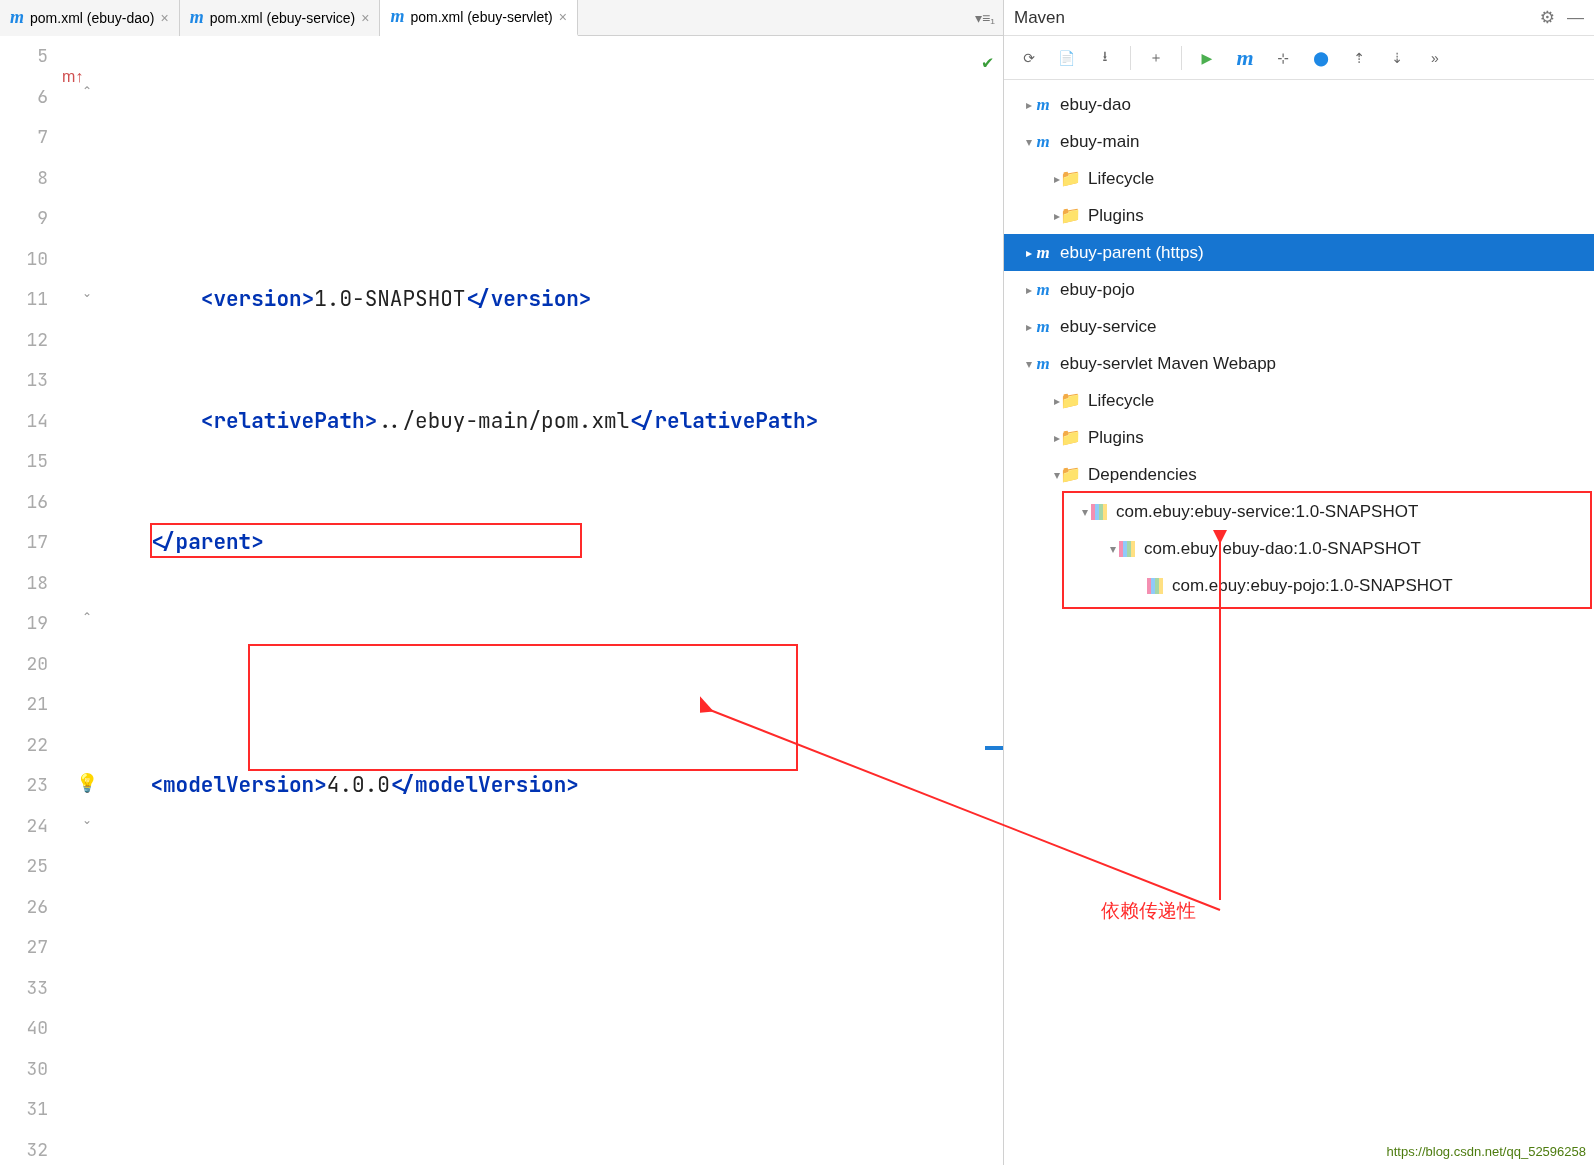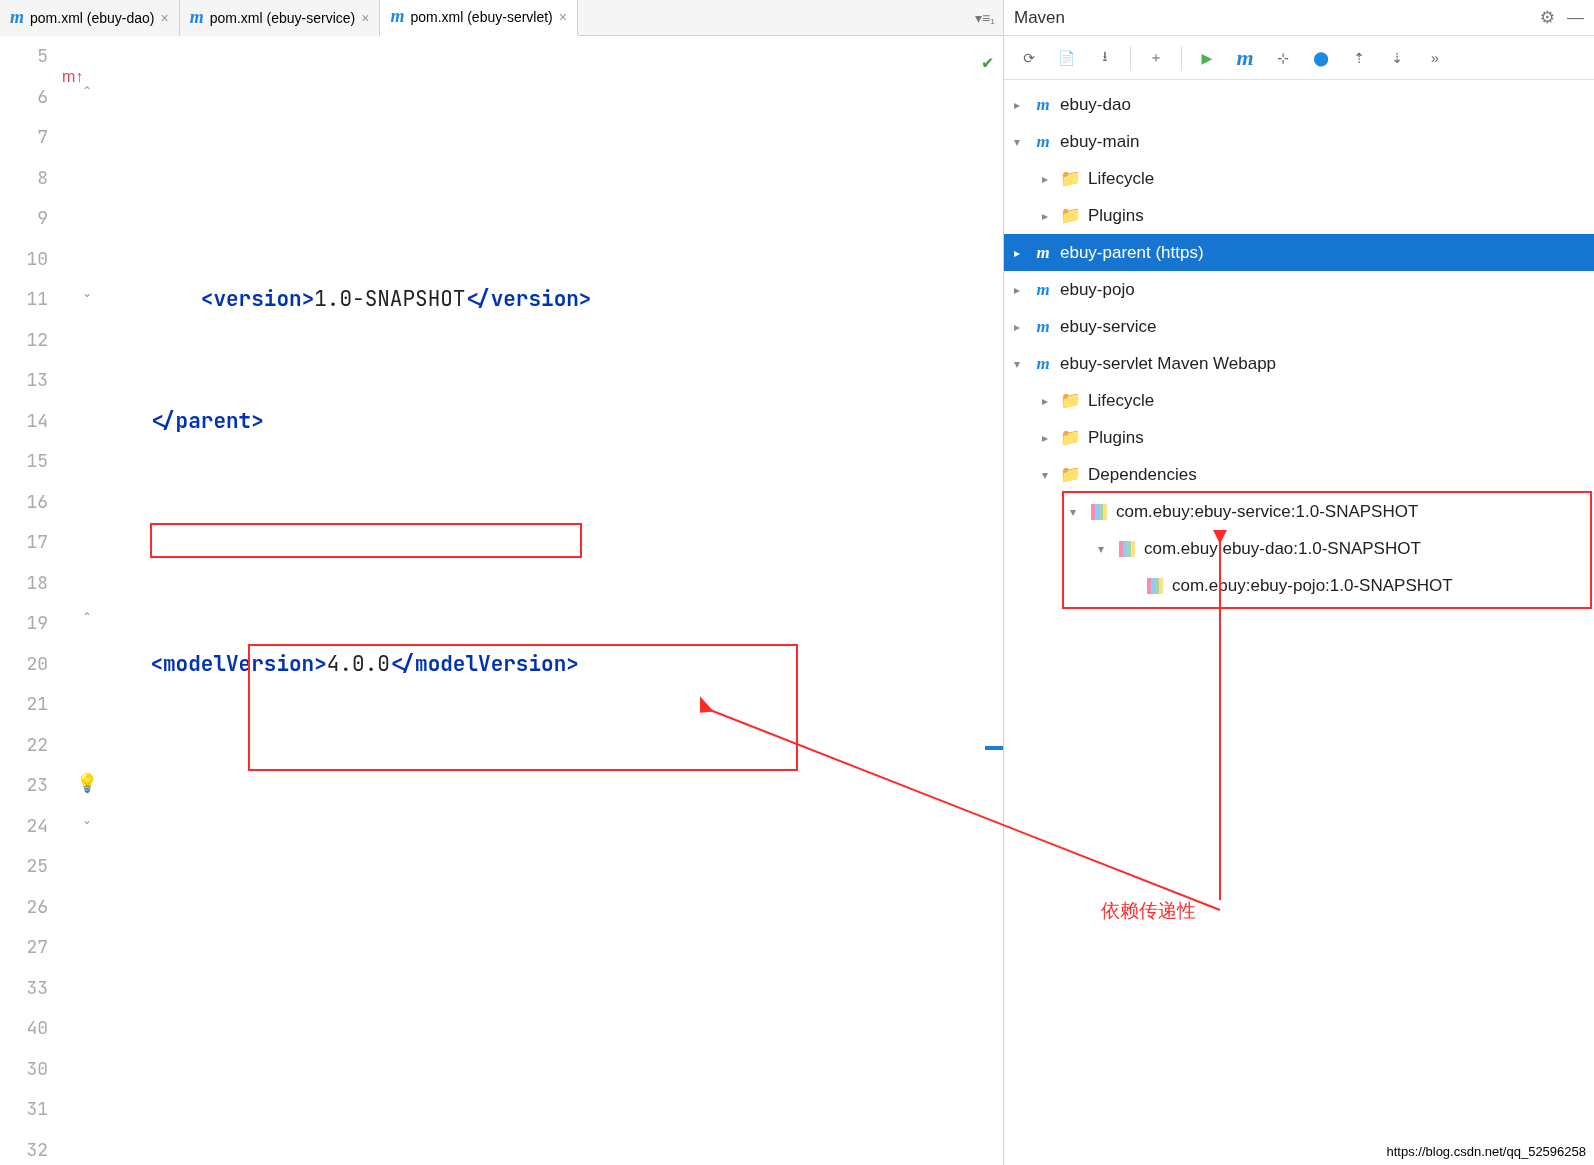--- a/index.html
+++ b/index.html
@@ -19,42 +19,42 @@
 .fold-col .bulb { position: absolute; left: 16px; color: #f5a623; font-size: 18px; }
 .code { flex: 1; font-family: "JetBrains Mono","Consolas",monospace; font-size: 21px; line-height: 40.5px; white-space: pre; position: relative; overflow: hidden; }
 .code .line { height: 40.5px; position: relative; }
 .t-tag { color: #0033b3; font-weight: bold; }
 .t-br { color: #0033b3; font-weight: bold; }
 .t-text { color: #222; }
 .redbox1 { position: absolute; border: 2px solid #ff2a2a; pointer-events: none; }
 .status-ok { position: absolute; top: 6px; right: 10px; color: #3a9d3a; font-size: 18px; }
 .caret-line { position: absolute; right: 0; width: 18px; height: 4px; background: #1e7ed6; }
 
-.maven-pane { width: 590px; display: flex; flex-direction: column; background: #fff; }
+.maven-pane { width: 590px; display: flex; flex-direction: column; background: #fff; text-align: right; }
 .maven-head { display: flex; align-items: center; height: 36px; padding: 0 10px; border-bottom: 1px solid #e0e0e0; font-size: 17px; color: #333; }
 .maven-head .sp { flex: 1; }
 .maven-head .icon { color: #777; margin-left: 12px; cursor: pointer; }
 .maven-toolbar { display: flex; align-items: center; height: 44px; padding: 0 8px; border-bottom: 1px solid #e0e0e0; gap: 4px; }
 .maven-toolbar .tbtn { width: 34px; height: 34px; display: flex; align-items: center; justify-content: center; color: #666; cursor: pointer; }
 .maven-toolbar .tbtn.play { color: #4caf50; }
 .maven-toolbar .tbtn.blue { color: #1e88e5; }
 .maven-toolbar .sep { width: 1px; height: 24px; background: #ddd; margin: 0 4px; }
 .maven-tree { flex: 1; padding: 6px 0; font-size: 17px; color: #222; position: relative; overflow: hidden; }
 .tree-row { display: flex; align-items: center; height: 37px; padding-left: 10px; cursor: pointer; white-space: nowrap; }
 .tree-row.selected { background: #1675d1; color: #fff; }
 .tree-row .chev { width: 18px; color: #888; font-size: 12px; }
 .tree-row.selected .chev { color: #fff; }
 .tree-row .node-icon { width: 22px; display: flex; justify-content: center; margin-right: 6px; }
 .indent { display: inline-block; }
 .mvn-m { color: #1e88e5; font-weight: bold; font-style: italic; font-family: serif; }
 .folder-icon { color: #7aa7c7; }
 .dep-icon { background: linear-gradient(90deg,#f48fb1 0 25%,#90caf9 25% 50%,#a5d6a7 50% 75%,#ffe082 75%); width: 16px; height: 16px; display: inline-block; }
 .red-annot { position: absolute; color: #ff2a2a; font-size: 19px; }
 .arrow-svg { position: absolute; pointer-events: none; }
-.watermark { position: absolute; right: 8px; bottom: 6px; color: #000000; font-size: 13px; }
+.watermark { position: absolute; right: 8px; bottom: 6px; color: #4d7c0f; font-size: 13px; }
 </style>
 </head>
 <body>
 
 <div class="ide">
   <div class="editor-pane">
     <div class="tab-bar">
       <div class="tab">
           <span class="m-icon">m</span>
           <span>pom.xml (ebuy-dao)</span>
@@ -111,20 +111,21 @@
         <span class="mark" style="top:250px;left:22px;">⌄</span>
         <span class="mark" style="top:574px;left:22px;">⌃</span>
         <span class="mark" style="top:737px;left:22px;">⌄</span>
         <span class="mark" style="top:777px;left:22px;">⌄</span>
         <span class="bulb" style="top:736px;">💡</span>
       </div>
       <div class="code">
         <span class="status-ok">✔</span>
         <div class="line">    </div>
         <div class="line">        <span class="t-br">&lt;</span><span class="t-tag">version</span><span class="t-br">&gt;</span><span class="t-text">1.0-SNAPSHOT</span><span class="t-br">&lt;/</span><span class="t-tag">version</span><span class="t-br">&gt;</span></div>
+        <div class="line">        <span class="t-br">&lt;</span><span class="t-tag">relativePath</span><span class="t-br">&gt;</span><span class="t-text">../ebuy-main/pom.xml</span><span class="t-br">&lt;/</span><span class="t-tag">relativePath</span><span class="t-br">&gt;</span></div>
         <div class="line">    <span class="t-br">&lt;/</span><span class="t-tag">parent</span><span class="t-br">&gt;</span></div>
         <div class="line"> </div>
         <div class="line">    <span class="t-br">&lt;</span><span class="t-tag">modelVersion</span><span class="t-br">&gt;</span><span class="t-text">4.0.0</span><span class="t-br">&lt;/</span><span class="t-tag">modelVersion</span><span class="t-br">&gt;</span></div>
         
         
         
         
         
         
         

